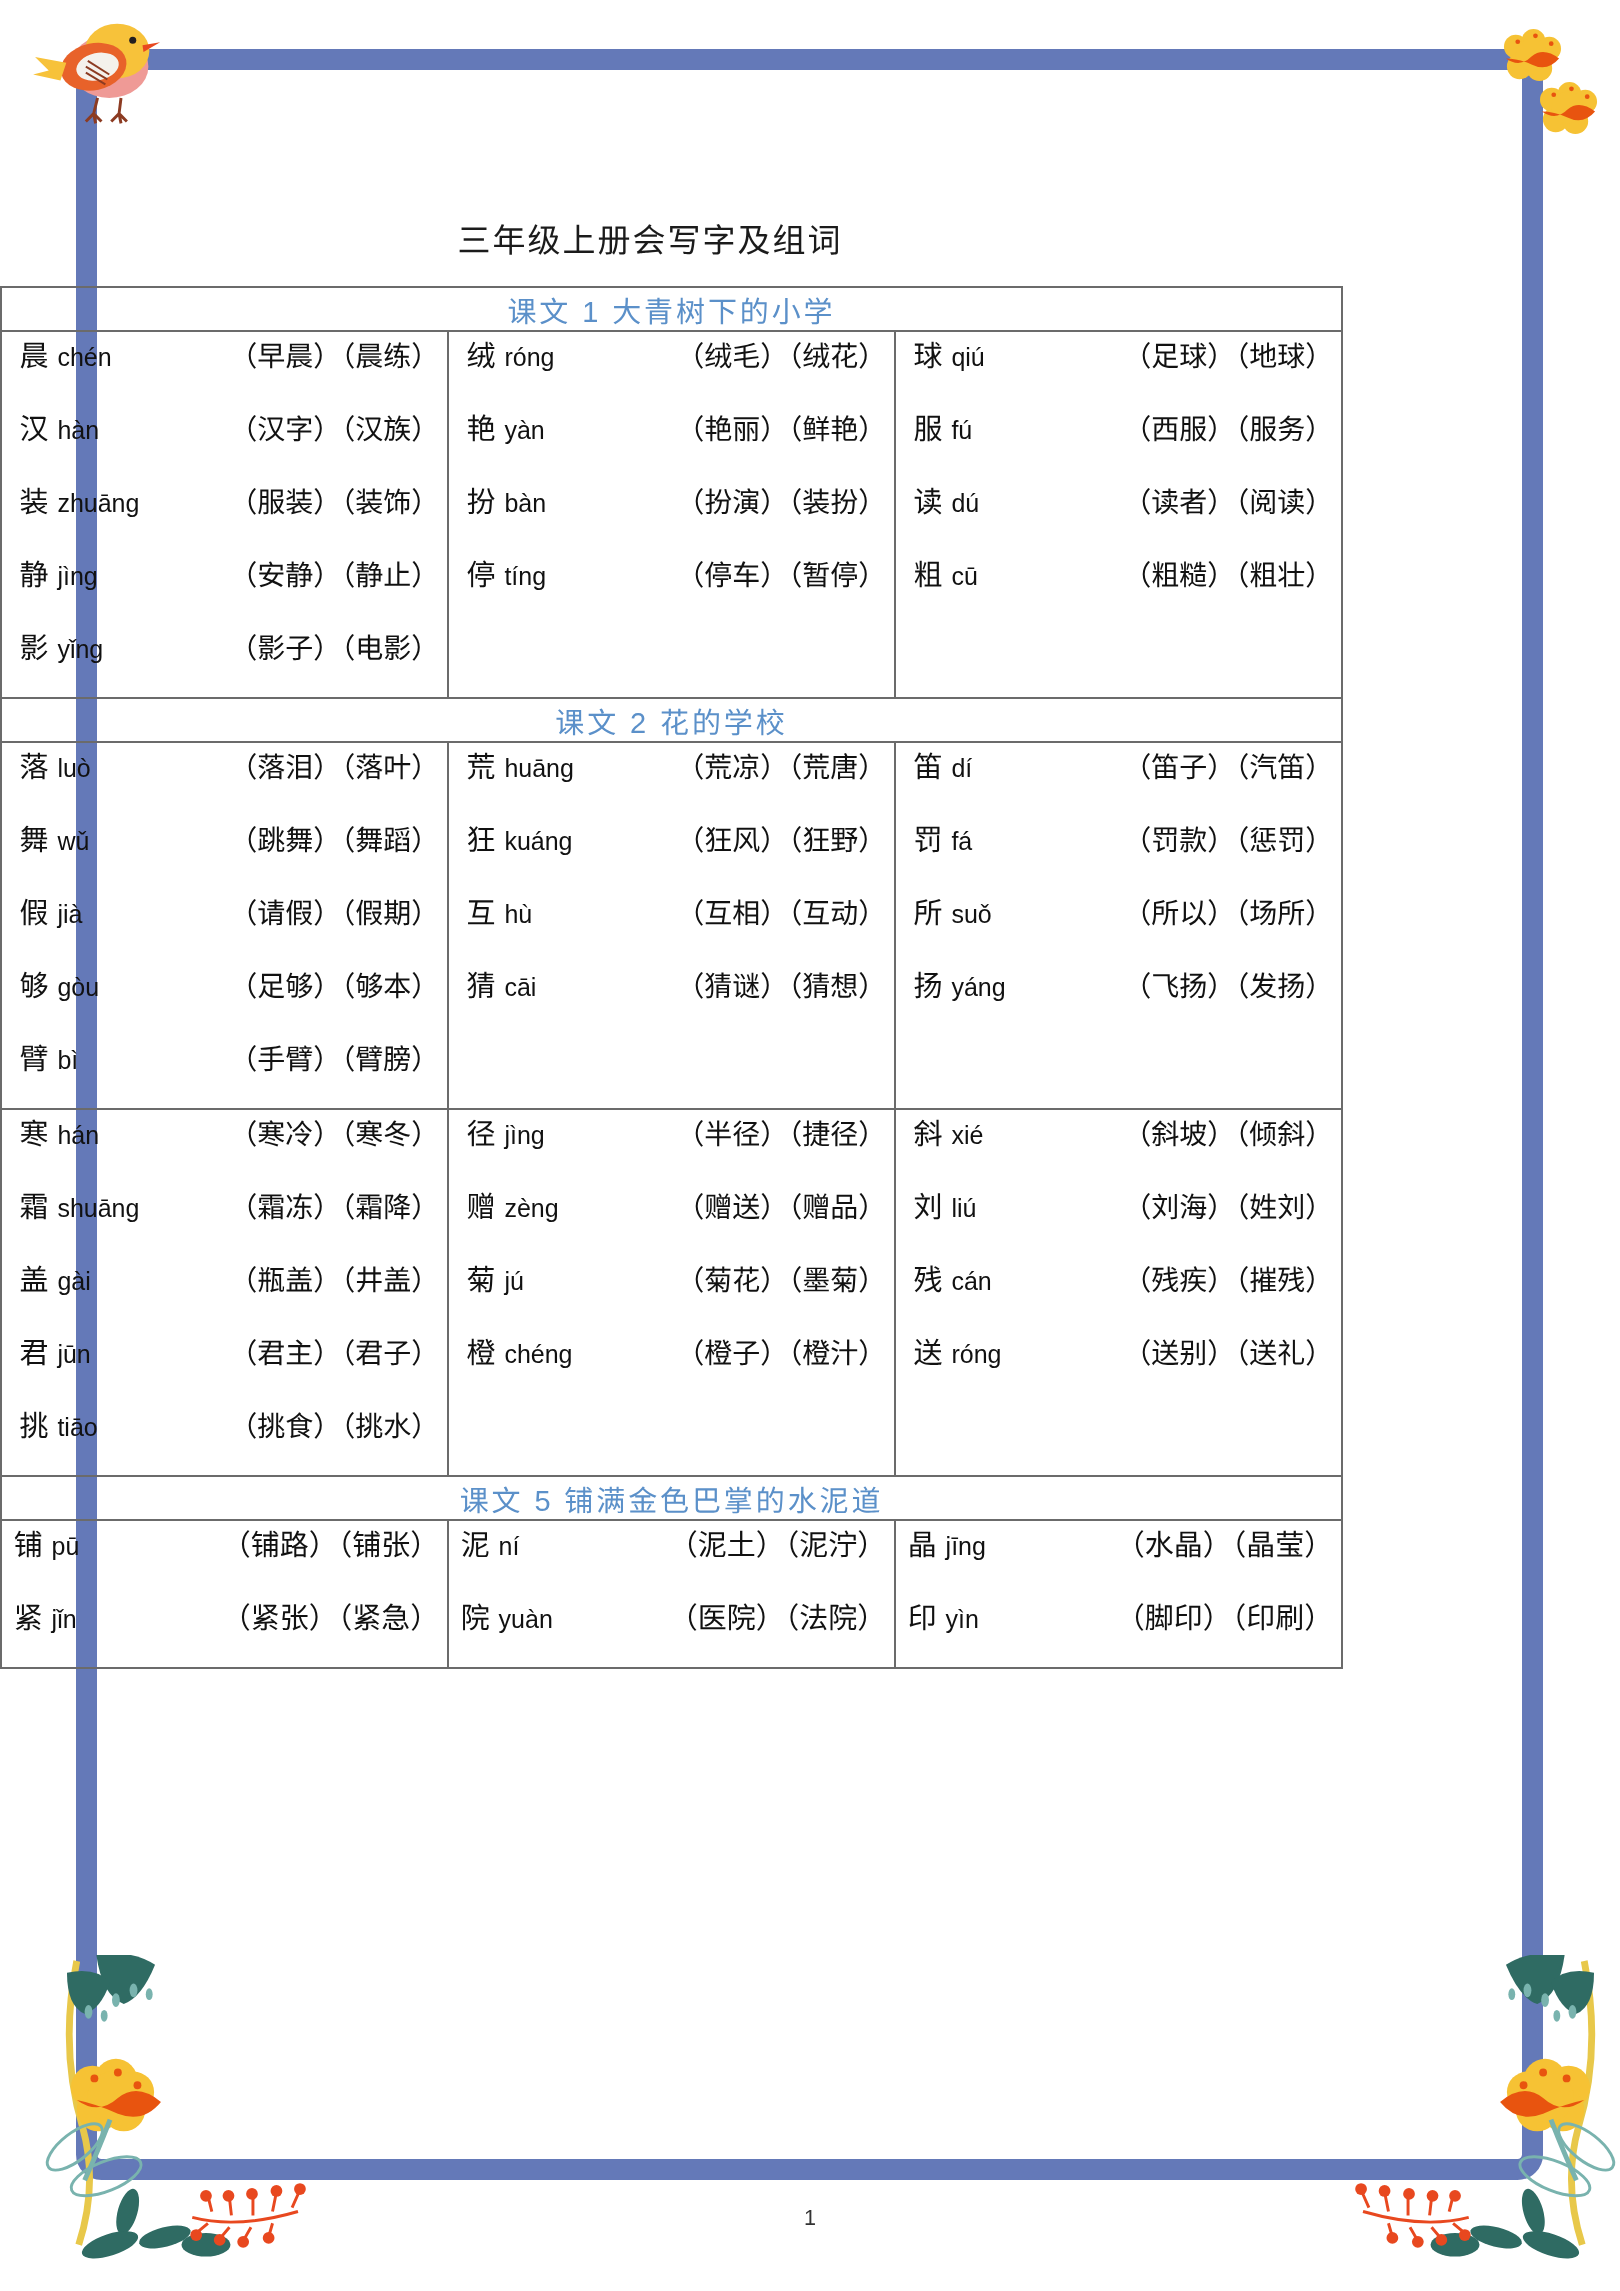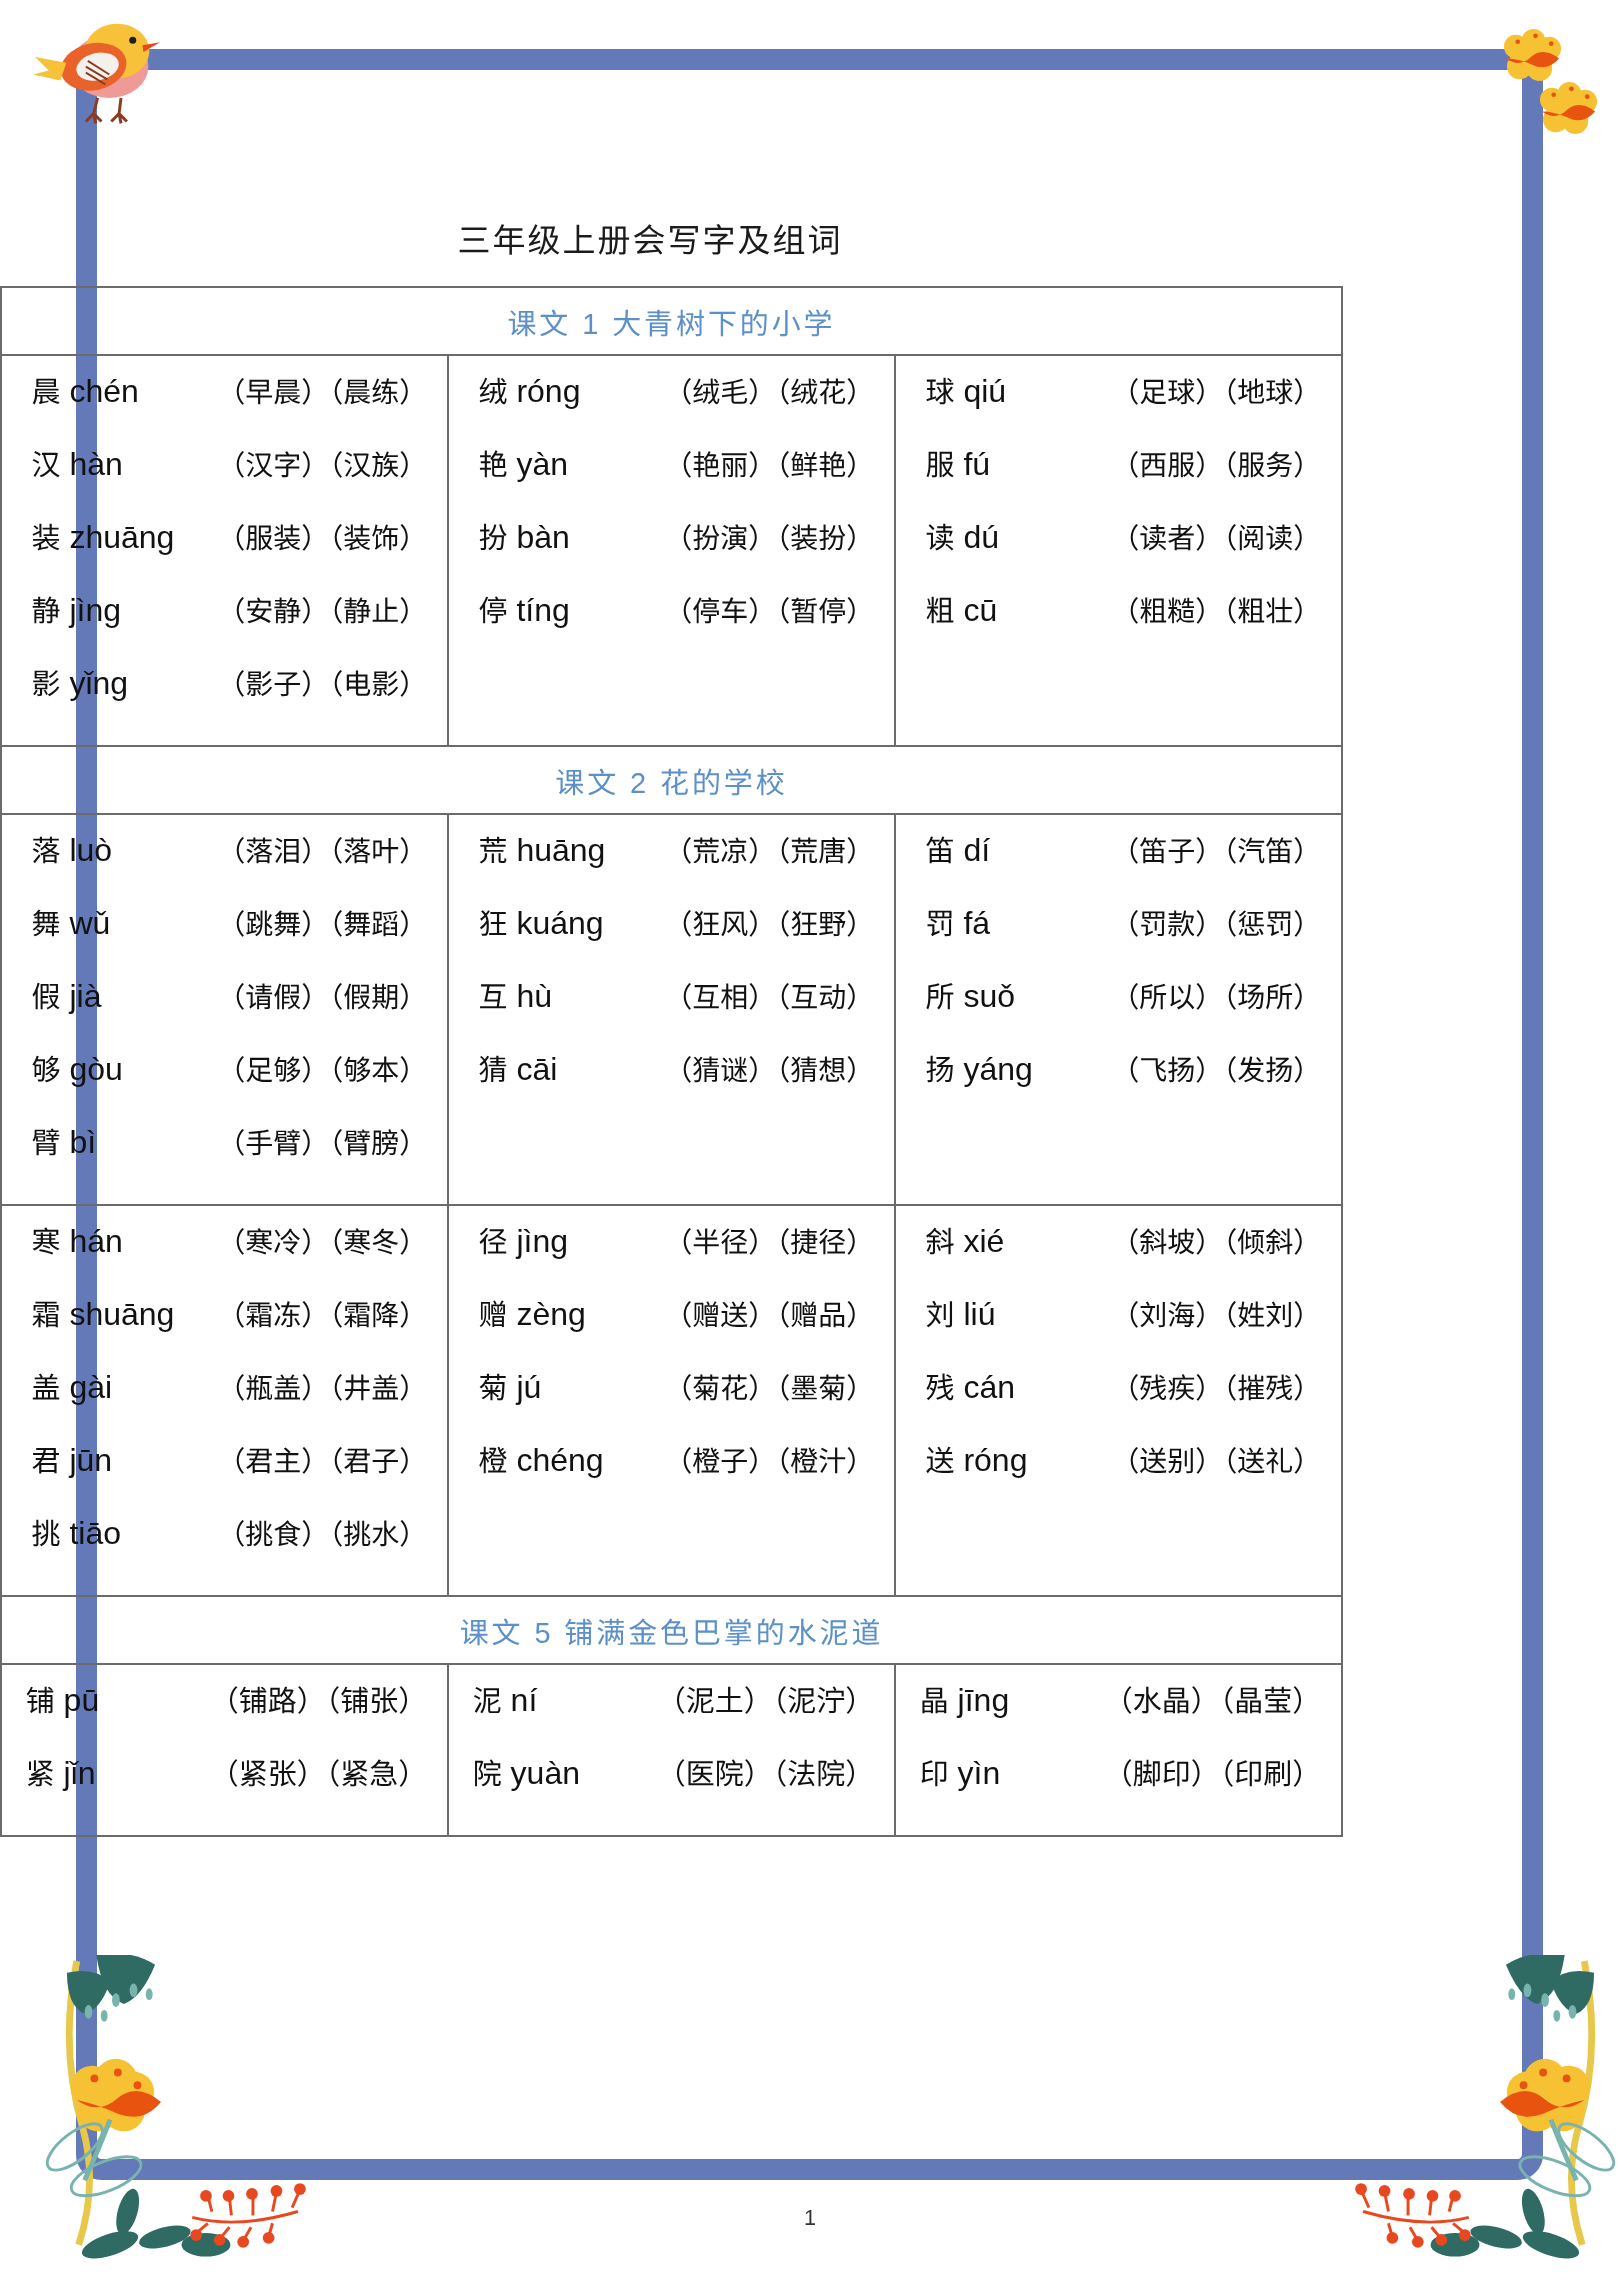--- a/index.html
+++ b/index.html
@@ -59,21 +59,21 @@
   }
 
   table.sheet {
     border-collapse: collapse;
     margin: 23.5px auto 0 auto;
     width: 1343px;
     table-layout: fixed;
   }
   table.sheet td {
     border: 2px solid #6b6b6b;
-    padding: 12px;
+    padding: 0;
     vertical-align: middle;
   }
 
   td.section-head {
     text-align: center;
     padding: 21.6px 0 23.5px 0;
     border-left: 2px solid #6b6b6b;
     border-right: 2px solid #6b6b6b;
   }
   .section-head-text {
@@ -101,21 +101,21 @@
     height: 73px;
   }
   ul.entries li.blank { visibility: hidden; }
 
   .e-char {
     font-size: 29px;
     color: #111;
     font-family: "Liberation Serif", "DejaVu Serif", serif;
   }
   .e-pinyin {
-    font-size: 32px;
+    font-size: 25px;
     color: #111;
     margin-left: 8.8px;
     font-family: "Liberation Sans", "DejaVu Sans", sans-serif;
   }
   .e-words {
     margin-left: auto;
     font-size: 28px;
     color: #111;
     letter-spacing: 0px;
     font-family: Liberation Serif, serif;

